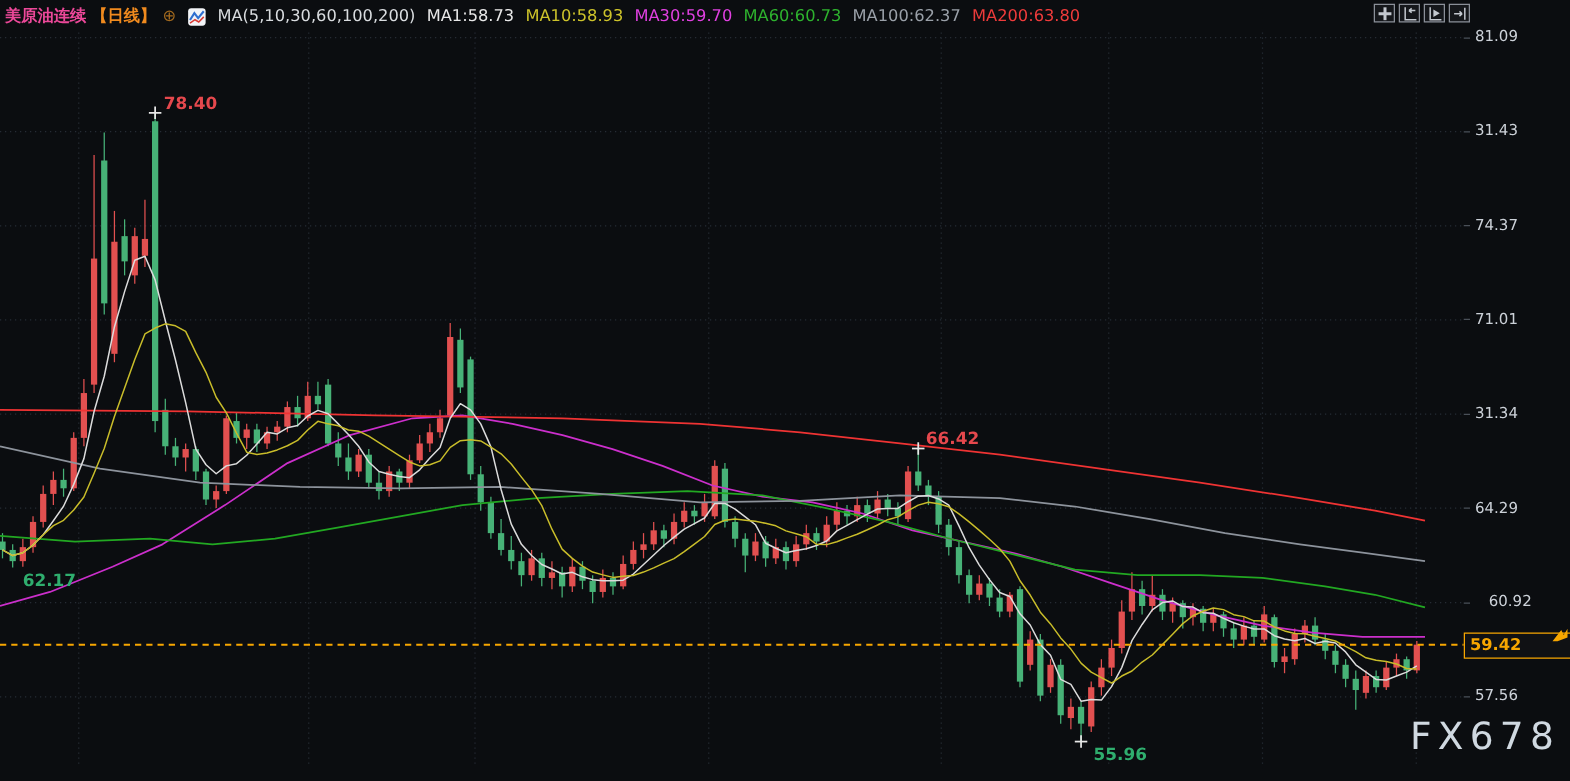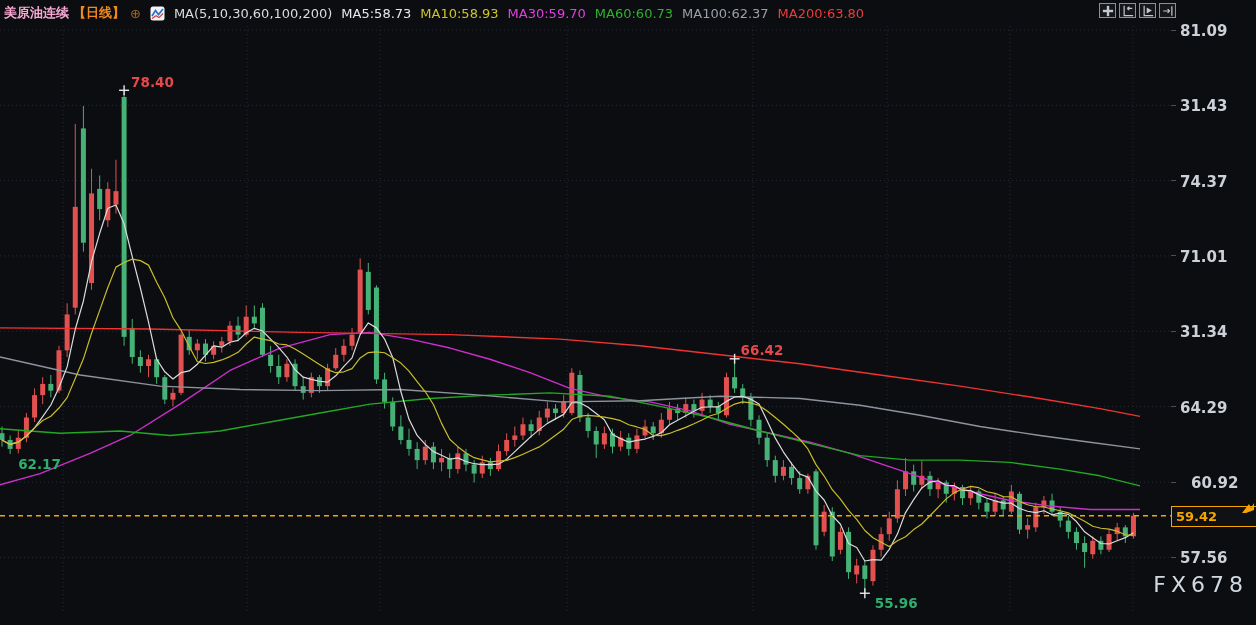--- a/index.html
+++ b/index.html
@@ -1,37 +1,37 @@
 <!DOCTYPE html>
 <html><head>
 <meta charset="utf-8">
 <style>
   html,body{margin:0;padding:0;}
   body{width:1256px;height:625px;background:#0b0d10;position:relative;overflow:hidden;
        font-family:"DejaVu Sans","Liberation Sans",sans-serif;}
   #chart-svg{position:absolute;left:0;top:0;}
   .header{position:absolute;left:0;top:0;right:0;height:26px;display:flex;align-items:center;
           padding-left:4px;gap:9px;font-size:13px;z-index:5;white-space:nowrap;}
-  .sym{color:#f9a8d4;font-weight:bold;}
+  .sym{color:#ec4899;font-weight:bold;}
   .period{color:#f08a1e;font-weight:bold;}
   .plus-circ{color:#a2691e;font-size:13px;}
   .ma-settings{color:#d9dcdf;}
   .ma-val{font-weight:normal;}
   .toolbar{position:absolute;right:80px;top:3px;display:flex;gap:3px;z-index:6;}
   .tool-btn{width:17px;height:15px;border:1px solid #8a8f98;background:#15171b;display:flex;
             align-items:center;justify-content:center;padding:0;cursor:pointer;}
   .y-axis{position:absolute;left:0;top:0;z-index:4;}
-  .y-label{position:absolute;left:1180px;color:#ccd1d8;font-size:15px;font-weight:bold;}
+  .y-label{position:absolute;left:1180px;color:#ccd1d8;font-size:12px;font-weight:normal;}
   .y-tick{position:absolute;left:1171px;width:5px;height:1px;background:#4a5058;}
   .price-tag{position:absolute;left:1171px;width:83px;height:19px;border:1px solid #f7a600;
              background:#101114;color:#f7a600;font-size:13px;font-weight:bold;
              line-height:19px;padding-left:4px;z-index:6;}
   .flag{position:absolute;left:1240px;z-index:6;color:#f7a600;font-size:12px;}
   .watermark{position:absolute;right:8px;top:572px;color:rgba(226,234,243,0.92);
-             font-size:22px;letter-spacing:5px;z-index:3;}
+             font-size:30px;letter-spacing:5px;z-index:3;}
   .logo-ic{display:inline-flex;}
 </style>
 </head>
 <body>
 
 <svg id="chart-svg" width="1256" height="625">
     <g>
       <line x1="0" y1="30" x2="1170" y2="30" stroke="#262c34" stroke-width="1" stroke-dasharray="1 3"></line>
       <line x1="0" y1="105.31083722906925" x2="1170" y2="105.31083722906925" stroke="#262c34" stroke-width="1" stroke-dasharray="1 3"></line>
       <line x1="0" y1="180.6216744581385" x2="1170" y2="180.6216744581385" stroke="#262c34" stroke-width="1" stroke-dasharray="1 3"></line>
@@ -359,21 +359,21 @@
     <span class="period" style="margin-left:-5px">【日线】</span>
     <span class="plus-circ" style="margin-left:-4px">⊕</span>
   <span class="logo-ic">
     <svg width="15" height="15" viewBox="0 0 15 15">
       <rect x="0.5" y="0.5" width="14" height="14" rx="2.5" fill="#f2f4f7"></rect>
       <polyline points="2,10 5.5,4.5 8.5,8.5 13,3" fill="none" stroke="#2f6fd0" stroke-width="1.7"></polyline>
       <polyline points="2,12.5 6,9.8 9,11.6 13,7.5" fill="none" stroke="#d93a33" stroke-width="1.2"></polyline>
     </svg>
   </span>
   <span class="ma-settings">MA(5,10,30,60,100,200)</span>
-  <span class="ma-val" style="color: rgb(232, 232, 232);">MA5:58.73</span>
+  <span class="ma-val" style="color: rgb(232, 232, 232);">MA1:58.73</span>
   <span class="ma-val" style="color: rgb(205, 195, 43);">MA10:58.93</span>
   <span class="ma-val" style="color: rgb(224, 64, 224);">MA30:59.70</span>
   <span class="ma-val" style="color: rgb(46, 178, 46);">MA60:60.73</span>
   <span class="ma-val" style="color: rgb(154, 160, 168);">MA100:62.37</span>
   <span class="ma-val" style="color: rgb(238, 59, 59);">MA200:63.80</span>
 </div>
 
 <div class="toolbar">
   <button class="tool-btn" title="">
     <svg width="12" height="12" viewBox="0 0 14 14">

